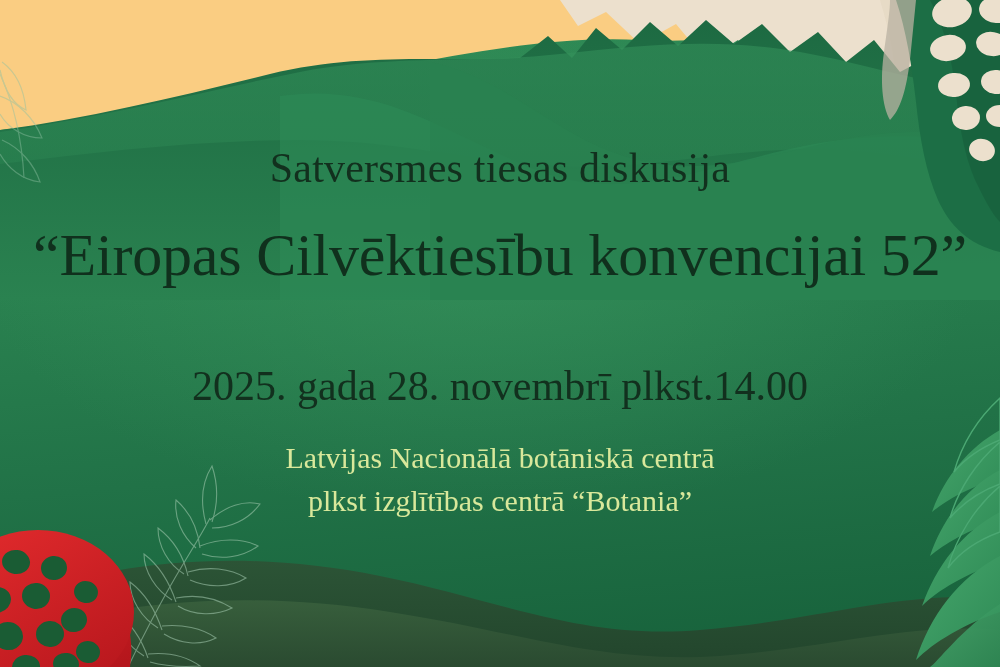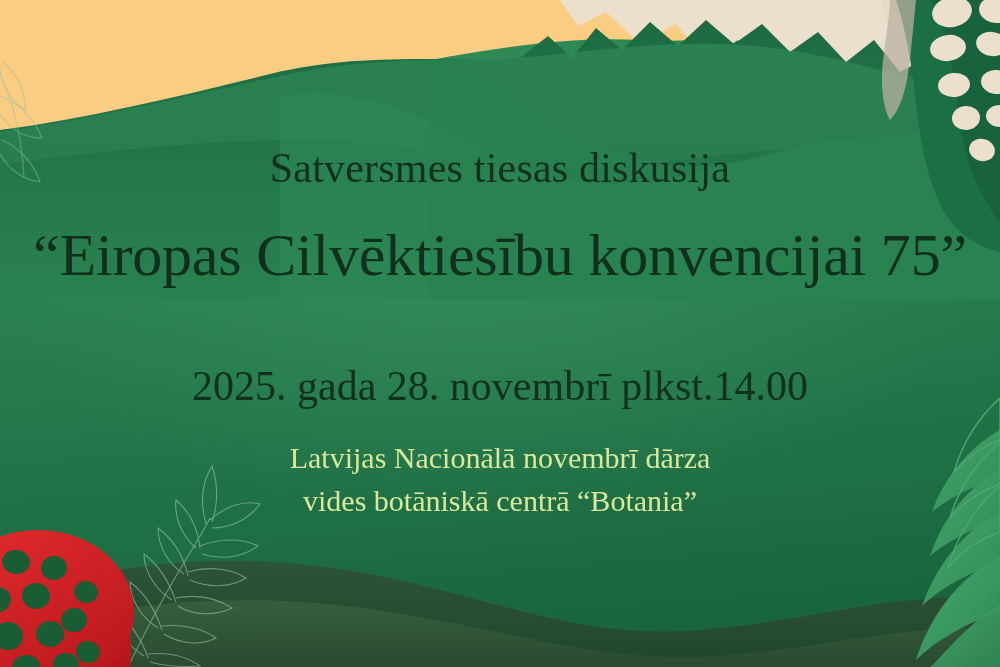--- a/index.html
+++ b/index.html
@@ -249,23 +249,23 @@
       </g>
     </g>
 
     <rect x="0" y="0" width="1000" height="667" fill="none"></rect>
   </svg>
 
   <div class="content">
 
     <div class="kicker">Satversmes tiesas diskusija</div>
 
-    <div class="headline">“Eiropas Cilvēktiesību konvencijai 75”</div>
+    <div class="headline">“Eiropas Cilvēktiesību konvencijai 52”</div>
 
     <div class="datetime">2025. gada 28. novembrī plkst.14.00</div>
 
     <div class="venue">
-      <div>Latvijas Nacionālā novembrī dārza</div>
-      <div>vides botāniskā centrā “Botania”</div>
+      <div>Latvijas Nacionālā botāniskā centrā</div>
+      <div>plkst izglītības centrā “Botania”</div>
     </div>
 
   </div>
 </div>
 
 </body></html>

